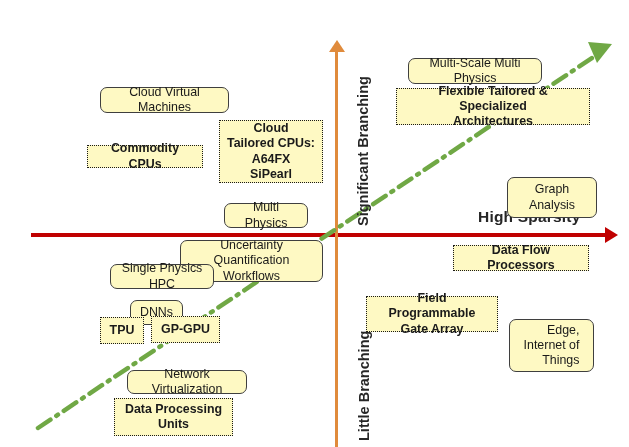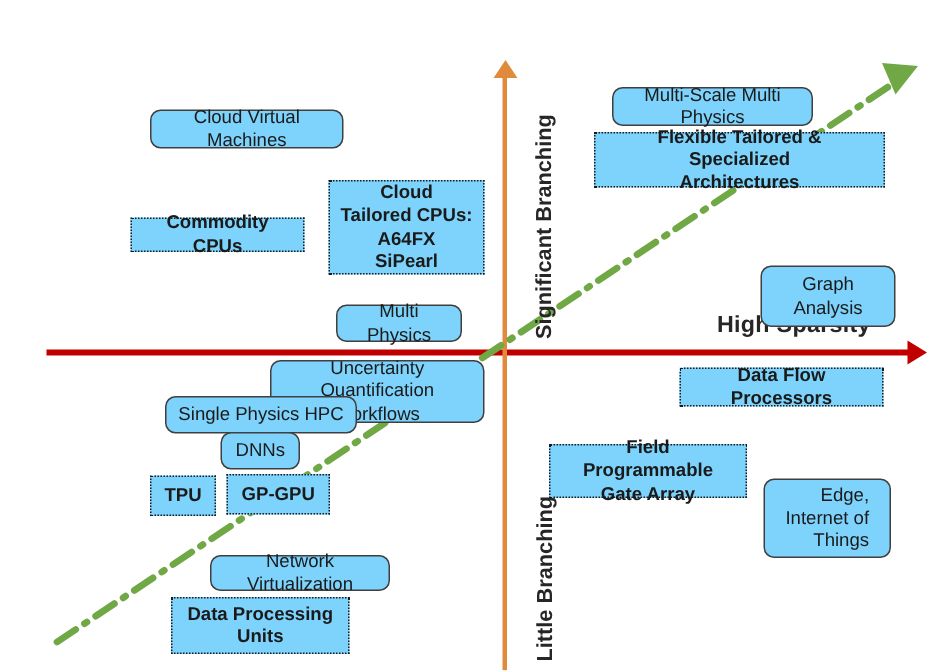--- a/index.html
+++ b/index.html
@@ -105,21 +105,21 @@
 
   
   .box {
     position: absolute;
     box-sizing: border-box;
     display: flex;
     align-items: center;
     justify-content: center;
     text-align: center;
     color: #1a1a1a;
-    background: #7dd3fc;
+    background: #fef9c3;
     line-height: 1.22;
   }
   .box.solid {
     border: 1.4px solid #3f3f3f;
     border-radius: 7px;
     font-size: 12.4px;
     font-weight: normal;
   }
   .box.dotted {
     border: 1.6px dotted #1a1a1a;
@@ -146,21 +146,21 @@
   <svg class="trend" viewBox="0 0 629 447" xmlns="http://www.w3.org/2000/svg">
     <line x1="38" y1="428" x2="595" y2="56" stroke="#70a845" stroke-width="4.5" stroke-linecap="round" stroke-dasharray="15 7 2 7"></line>
     <polygon points="588,42 612,44 597,63" fill="#70a845"></polygon>
   </svg>
 
   <div class="axis-label bold" id="label-high-sparsity">High  Sparsity</div>
   <div class="axis-label-v" id="label-significant-branching">Significant Branching</div>
   <div class="axis-label-v" id="label-little-branching">Little Branching</div>
 
   <div id="items-layer">
-      <div class="box solid" style="left: 100px; top: 73px; width: 129px; height: 26px;">
+      <div class="box solid" style="left: 100px; top: 87px; width: 129px; height: 26px;">
         <span class="txt">Cloud Virtual Machines</span>
       </div>
       <div class="box dotted" style="left: 87px; top: 145px; width: 116px; height: 23px;">
         <span class="txt">Commodity CPUs</span>
       </div>
       <div class="box dotted" style="left: 219px; top: 120px; width: 104px; height: 63px;">
         <span class="txt">Cloud
 Tailored CPUs:
 A64FX
 SiPearl</span>
@@ -175,33 +175,33 @@
         <span class="txt">Flexible Tailored &amp; Specialized
 Architectures</span>
       </div>
       <div class="box solid" style="left: 507px; top: 177px; width: 90px; height: 41px;">
         <span class="txt">Graph Analysis</span>
       </div>
       <div class="box solid" style="left: 180px; top: 240px; width: 143px; height: 42px;">
         <span class="txt">Uncertainty Quantification
 Workflows</span>
       </div>
-      <div class="box solid" style="left: 110px; top: 264px; width: 128px; height: 25px;">
+      <div class="box solid" style="left: 110px; top: 264px; width: 104px; height: 25px;">
         <span class="txt">Single Physics HPC</span>
       </div>
-      <div class="box solid" style="left: 130px; top: 288px; width: 53px; height: 25px; margin-left: 17px;">
+      <div class="box solid" style="left: 130px; top: 300px; width: 53px; height: 25px;">
         <span class="txt">DNNs</span>
       </div>
       <div class="box dotted" style="left: 151px; top: 316px; width: 69px; height: 27px;">
         <span class="txt">GP-GPU</span>
       </div>
       <div class="box dotted" style="left: 100px; top: 317px; width: 44px; height: 27px;">
         <span class="txt">TPU</span>
       </div>
-      <div class="box solid" style="left: 140px; top: 370px; width: 120px; height: 24px;">
+      <div class="box solid" style="left: 127px; top: 370px; width: 120px; height: 24px;">
         <span class="txt">Network Virtualization</span>
       </div>
       <div class="box dotted" style="left: 114px; top: 398px; width: 119px; height: 38px;">
         <span class="txt">Data Processing
 Units</span>
       </div>
       <div class="box dotted" style="left: 453px; top: 245px; width: 136px; height: 26px;">
         <span class="txt">Data Flow Processors</span>
       </div>
       <div class="box dotted" style="left: 366px; top: 296px; width: 132px; height: 36px; justify-content: flex-end;">

